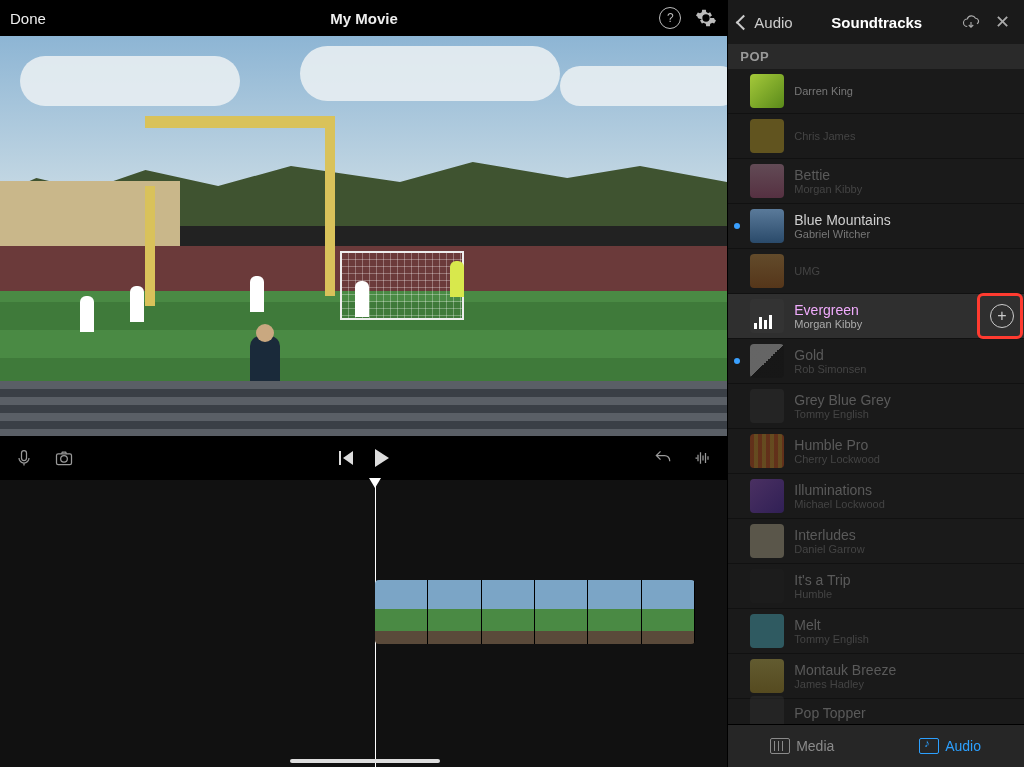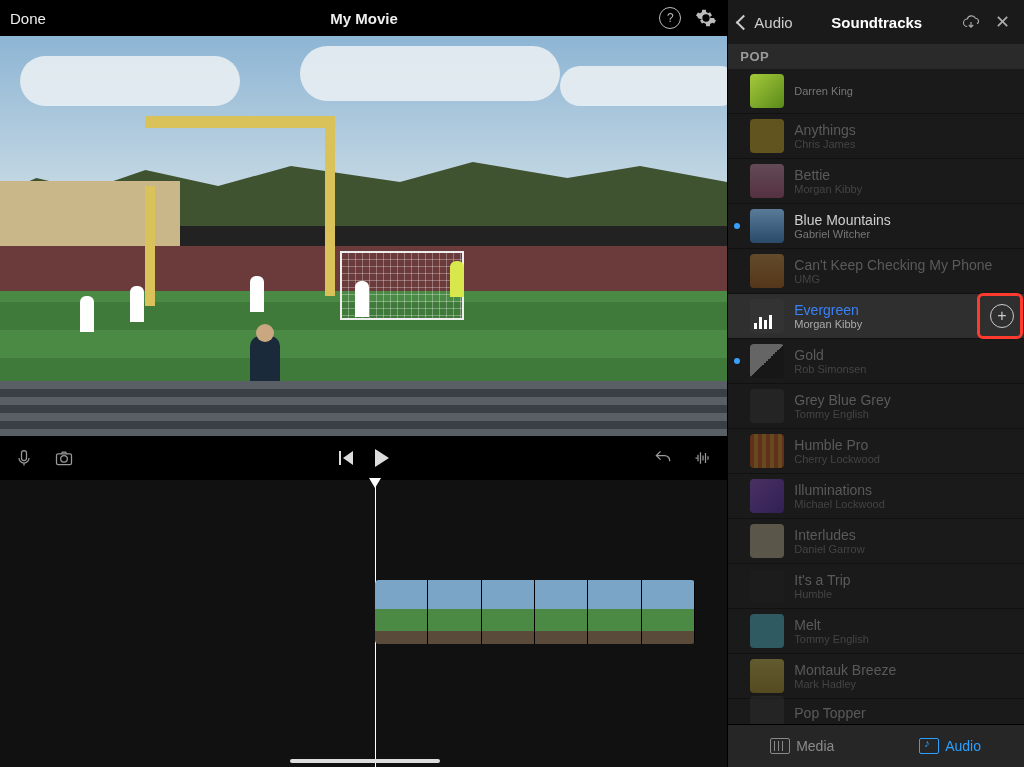--- a/index.html
+++ b/index.html
@@ -71,21 +71,21 @@
   .track-row .dot{width:6px;height:6px;border-radius:50%;background:#3aa0ff;margin-left:6px;flex:0 0 6px}
   .track-row .nodot{width:6px;flex:0 0 6px;margin-left:6px}
   .art{width:34px;height:34px;flex:0 0 34px;border-radius:4px;position:relative;overflow:hidden}
   .info{flex:1;min-width:0}
   .tt{font-size:14px;color:#cfcfcf;line-height:1.15;white-space:nowrap;overflow:hidden;text-overflow:ellipsis}
   .ta{font-size:11px;color:#777;line-height:1.15}
   .dim .tt{color:#5a5a5a}
   .dim .ta{color:#444}
   .dim .art{opacity:.35}
   .sel{background:#2f2f2f}
-  .sel .tt{color:#3b82f6}
+  .sel .tt{color:#f0abfc}
   .sel .ta{color:#aaa}
   .sel .art{background:#333}
   .eq{position:absolute;left:4px;bottom:4px;display:flex;gap:2px;align-items:flex-end}
   .eq span{width:3px;background:#fff}
   .addbtn{width:22px;height:22px;border:1.5px solid #ccc;border-radius:50%;color:#ccc;display:flex;align-items:center;justify-content:center;font-size:16px;flex:0 0 22px}
   .hl{position:absolute;right:1px;width:40px;height:40px;border:3px solid #ff3b30;border-radius:6px;pointer-events:none}
 
   
   .a-green{background:linear-gradient(135deg,#a5c93a,#5a8a1a)}
   .a-yel{background:#e8c22a}
@@ -205,21 +205,20 @@
           <span class="nodot"></span>
           <div class="art a-green"></div>
           <div class="info">
             <div class="ta">Darren King</div>
           </div>
         </div>
         <div class="track-row dim">
           <span class="nodot"></span>
           <div class="art a-yel"></div>
           <div class="info">
-            <div class="tt">Anythings</div>
             <div class="ta">Chris James</div>
           </div>
         </div>
         <div class="track-row dim">
           <span class="nodot"></span>
           <div class="art a-pink"></div>
           <div class="info">
             <div class="tt">Bettie</div>
             <div class="ta">Morgan Kibby</div>
           </div>
@@ -229,21 +228,20 @@
           <div class="art a-blue"></div>
           <div class="info">
             <div class="tt">Blue Mountains</div>
             <div class="ta">Gabriel Witcher</div>
           </div>
         </div>
         <div class="track-row dim">
           <span class="nodot"></span>
           <div class="art a-ora"></div>
           <div class="info">
-            <div class="tt">Can't Keep Checking My Phone</div>
             <div class="ta">UMG</div>
           </div>
         </div>
         <div class="track-row sel">
           <span class="nodot"></span>
           <div class="art ">
             <div class="eq">
               <span style="height: 6px;"></span>
               <span style="height: 12px;"></span>
               <span style="height: 9px;"></span>
@@ -311,21 +309,21 @@
           <div class="info">
             <div class="tt">Melt</div>
             <div class="ta">Tommy English</div>
           </div>
         </div>
         <div class="track-row dim">
           <span class="nodot"></span>
           <div class="art a-yel2"></div>
           <div class="info">
             <div class="tt">Montauk Breeze</div>
-            <div class="ta">Mark Hadley</div>
+            <div class="ta">James Hadley</div>
           </div>
         </div>
         <div class="track-row dim" style="height: 28px;">
           <span class="nodot"></span>
           <div class="art a-grey"></div>
           <div class="info">
             <div class="tt">Pop Topper</div>
             <div class="ta"></div>
           </div>
         </div>

